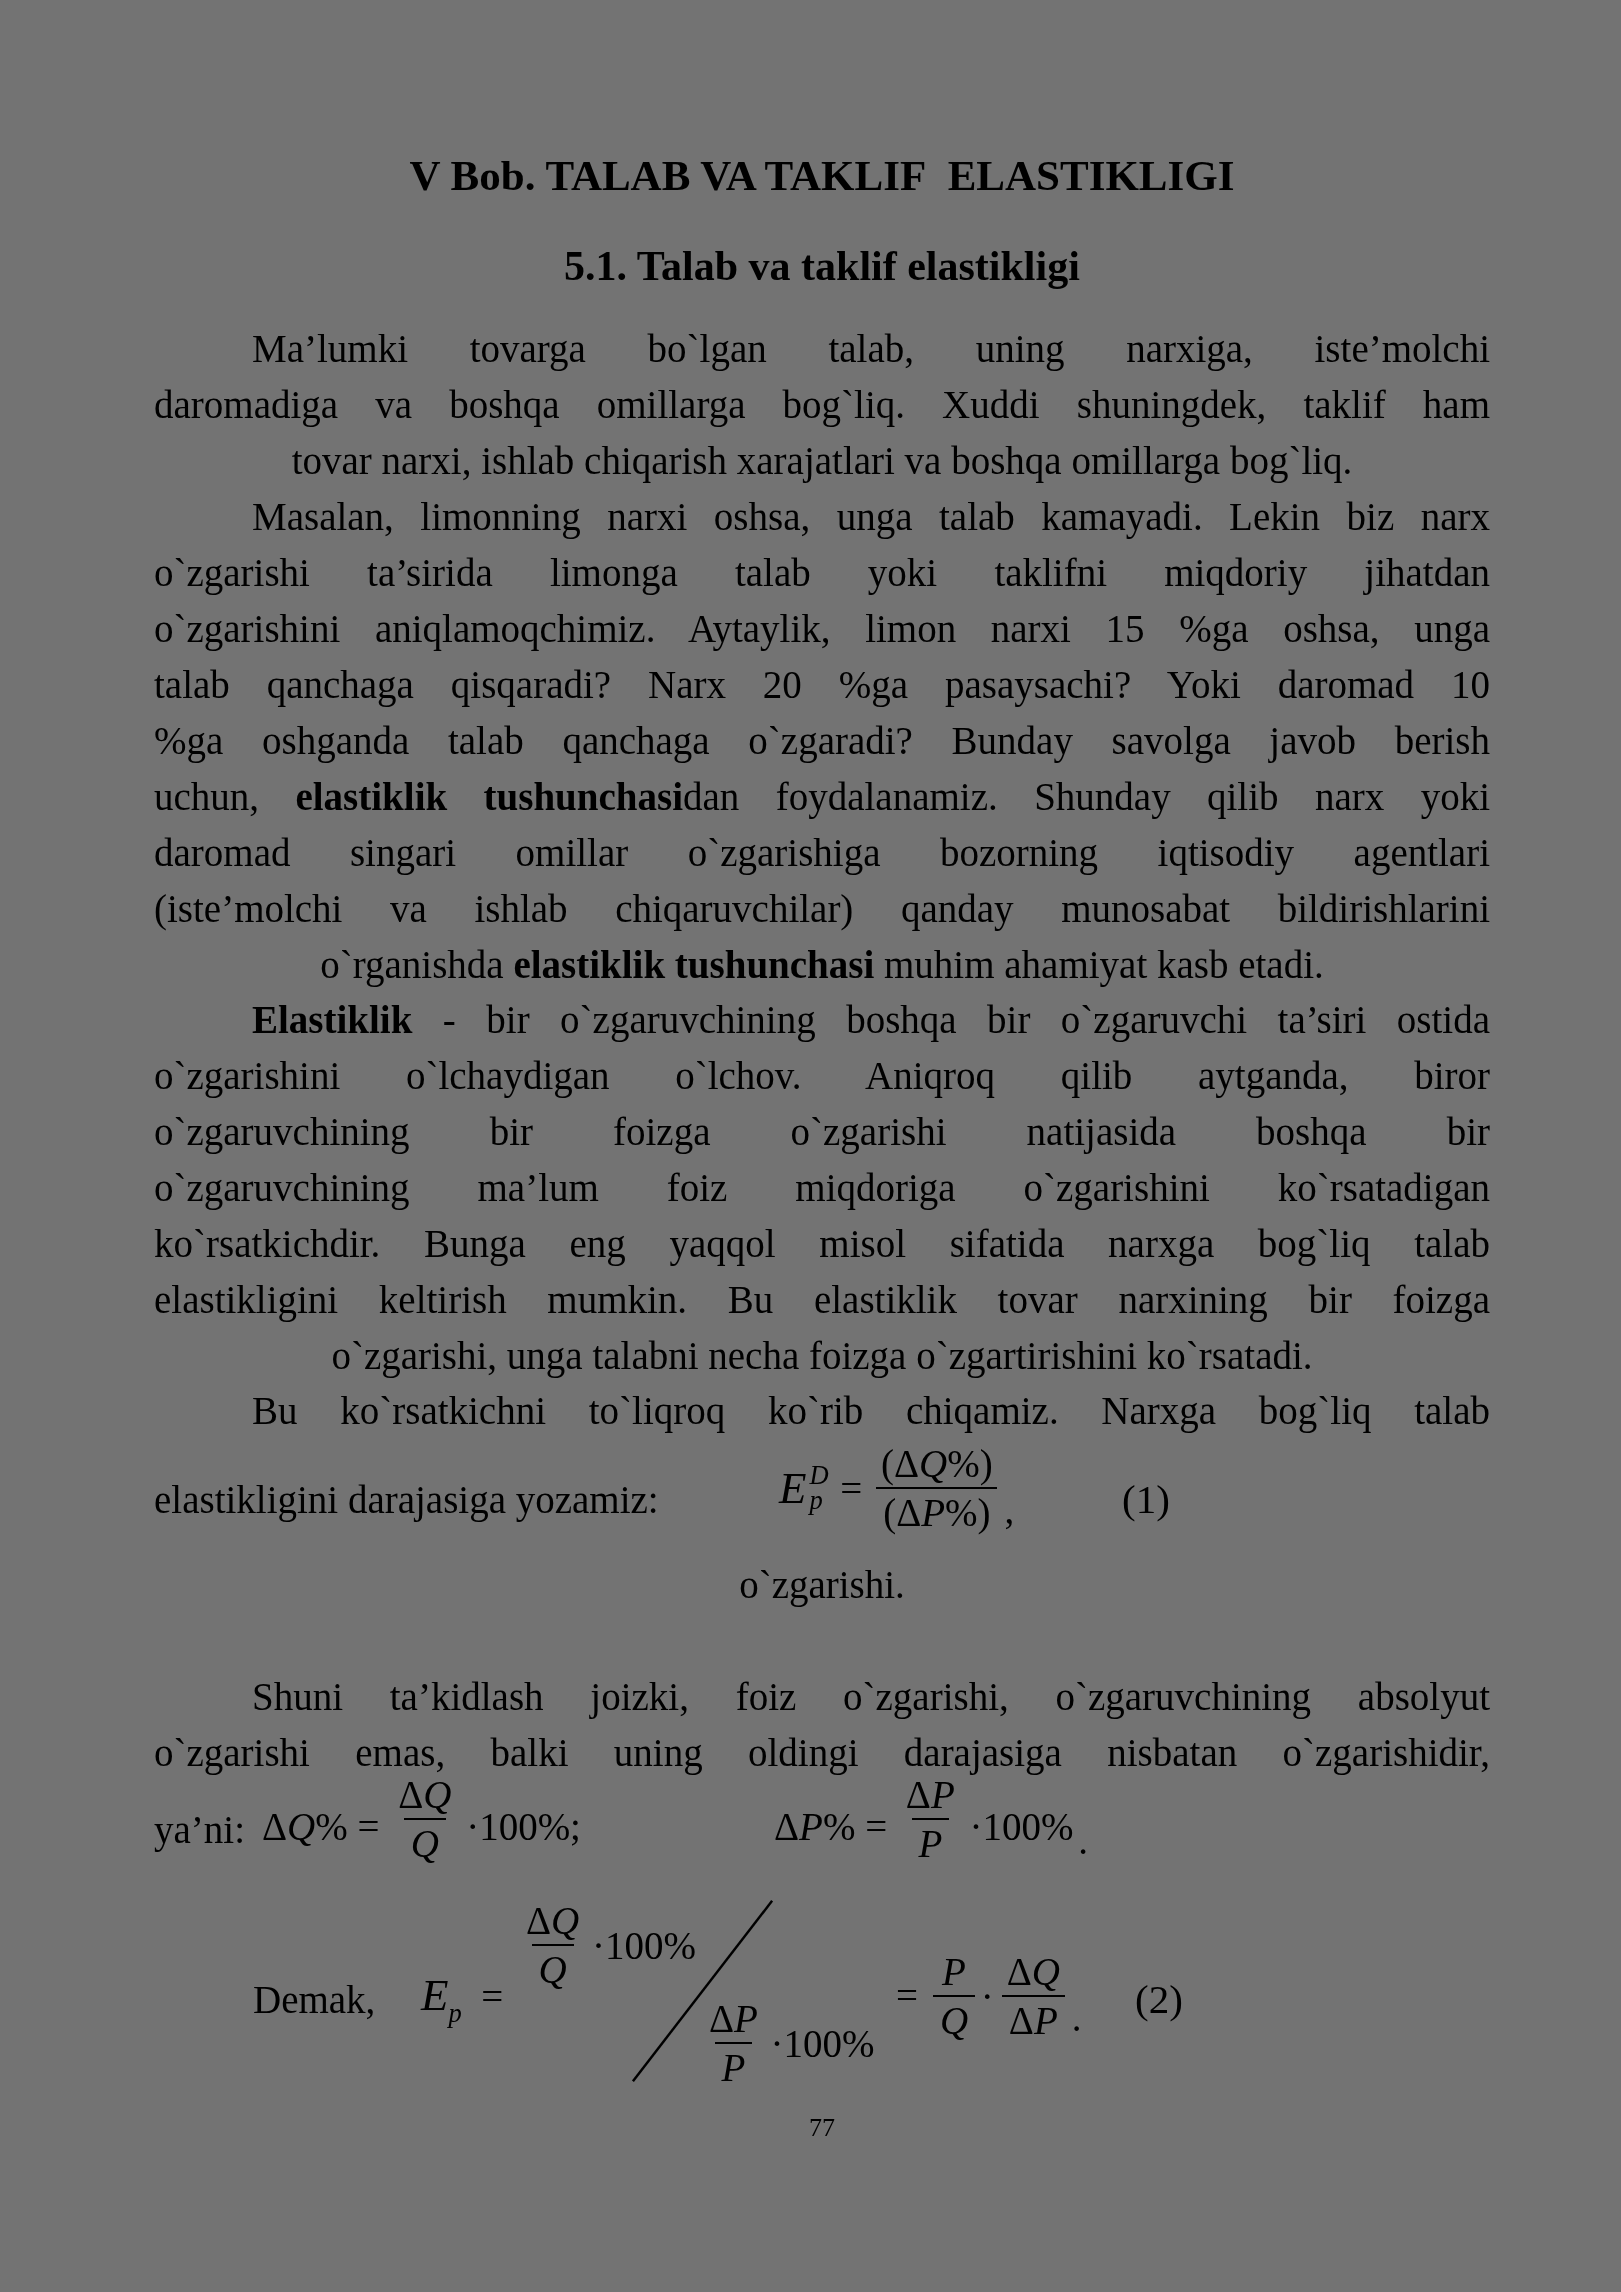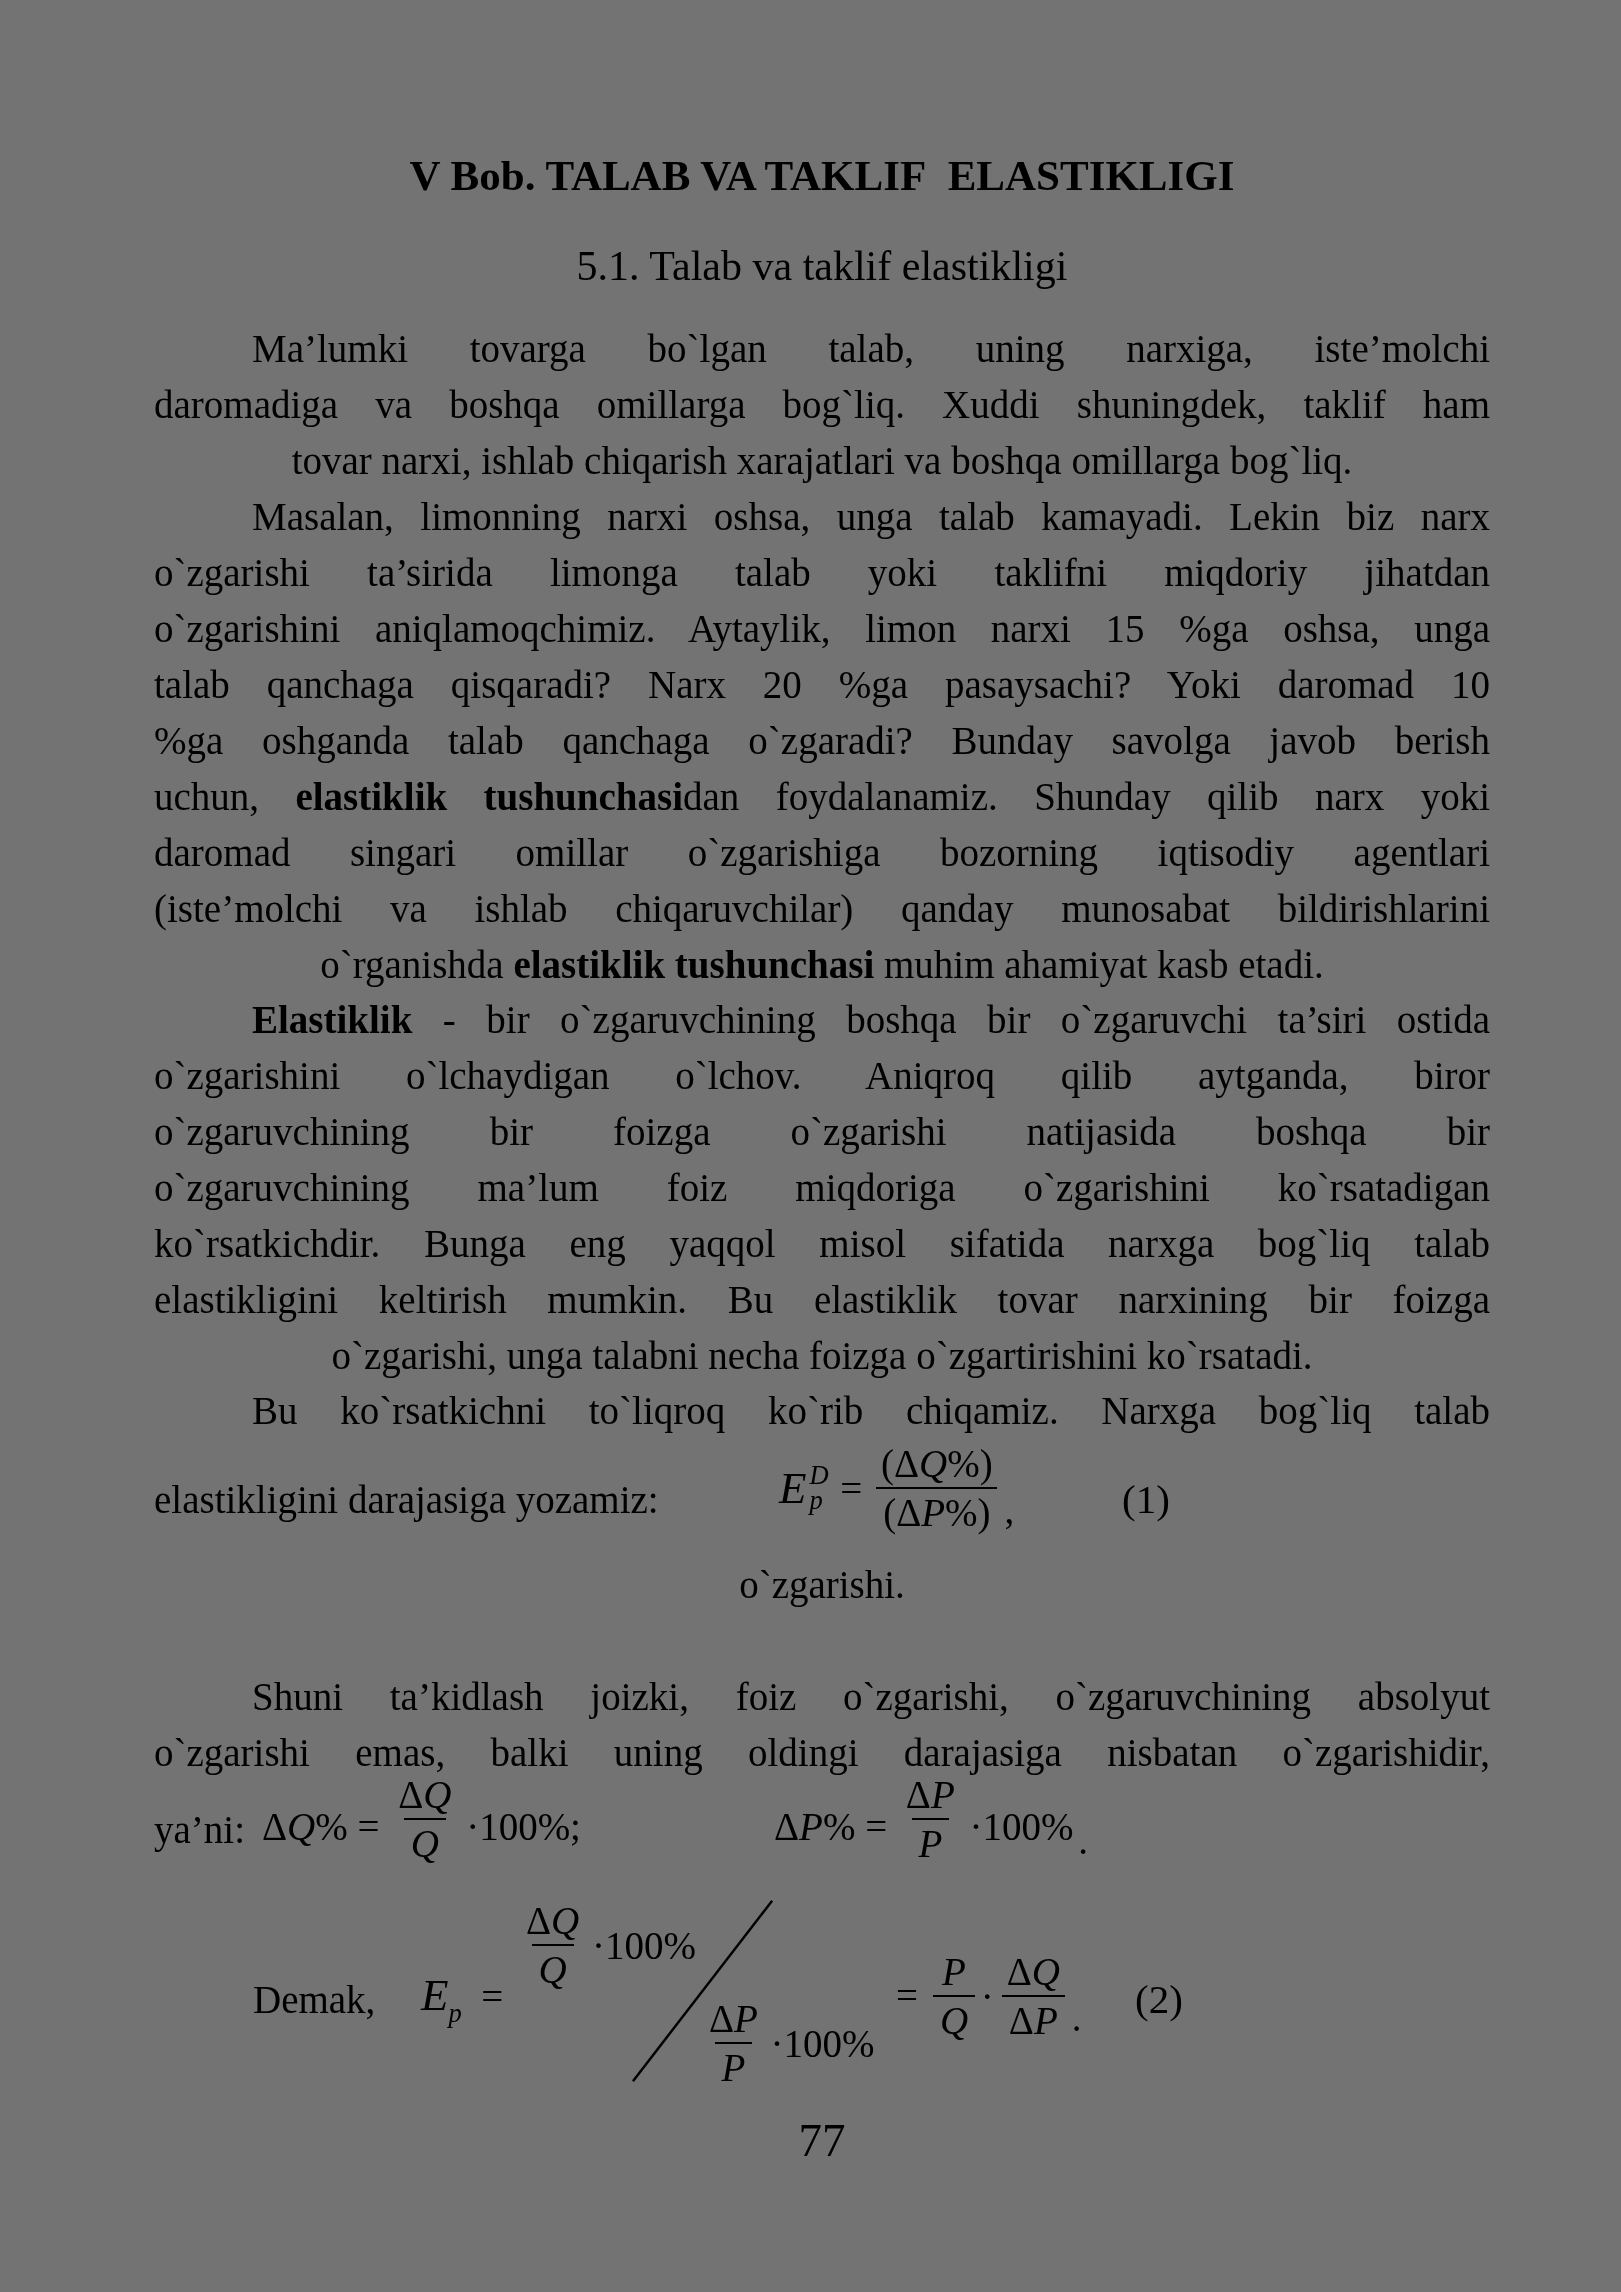--- a/index.html
+++ b/index.html
@@ -7,42 +7,42 @@
     position:relative; width:1621px; height:2293px; background:#737373;
     color:#000; font-family:"Liberation Serif","DejaVu Serif",serif;
     overflow:hidden;
   }
   .h1 {
     position:absolute; left:154px; width:1336px; top:151px;
     text-align:center; font-weight:bold; font-size:43px; line-height:49px;
   }
   .h2 {
     position:absolute; left:154px; width:1336px; top:242px;
-    text-align:center; font-weight:normal; font-size:42px; line-height:49px;
+    text-align:center; font-weight:bold; font-size:42px; line-height:49px;
   }
   .para { position:absolute; left:154px; width:1336px; font-size:39px; }
   .jline { height:56px; line-height:56px; text-align:justify; text-align-last:justify; }
   .lline { height:56px; line-height:56px; text-align:center; }
   .ind  { text-indent:98px; }
   .b  { font-weight:bold; }
   .mi { font-style:italic; }
   
   .fpiece { position:absolute; font-size:39px; line-height:43px; white-space:nowrap; }
   .fgroup { position:absolute; display:flex; align-items:center; font-size:39px; line-height:43px; white-space:nowrap; }
   .frac { display:inline-flex; flex-direction:column; align-items:center; }
   .fnum, .fden { padding:1px 6.9px; line-height:45px; text-align:center; }
   .fden { border-top:2.9px solid #000; }
   .lo { position:relative; top:7.8px; }
   .bigE { font-size:45px; font-style:italic; }
   .stack { display:inline-flex; flex-direction:column; font-size:26.5px; line-height:25.5px; font-style:italic; margin-left:2.9px; }
   .esub { font-size:26.5px; font-style:italic; vertical-align:-11.8px; }
   .meq { margin:0 11.8px; }
   .mul { margin:0 5.9px; }
   .comma-lo { position:relative; top:21.6px; margin-left:4.9px; }
-  .pageno { position:absolute; left:154px; width:1336px; top:2113px; text-align:center; font-size:47px; }
+  .pageno { position:absolute; left:154px; width:1336px; top:2113px; text-align:center; font-size:26px; }
   .slash-svg { position:absolute; }
 </style>
 </head>
 <body>
 
 <div class="page">
 
   <div class="h1">V Bob. TALAB VA TAKLIF&nbsp; ELASTIKLIGI</div>
   <div class="h2">5.1. Talab va taklif elastikligi</div>
 

